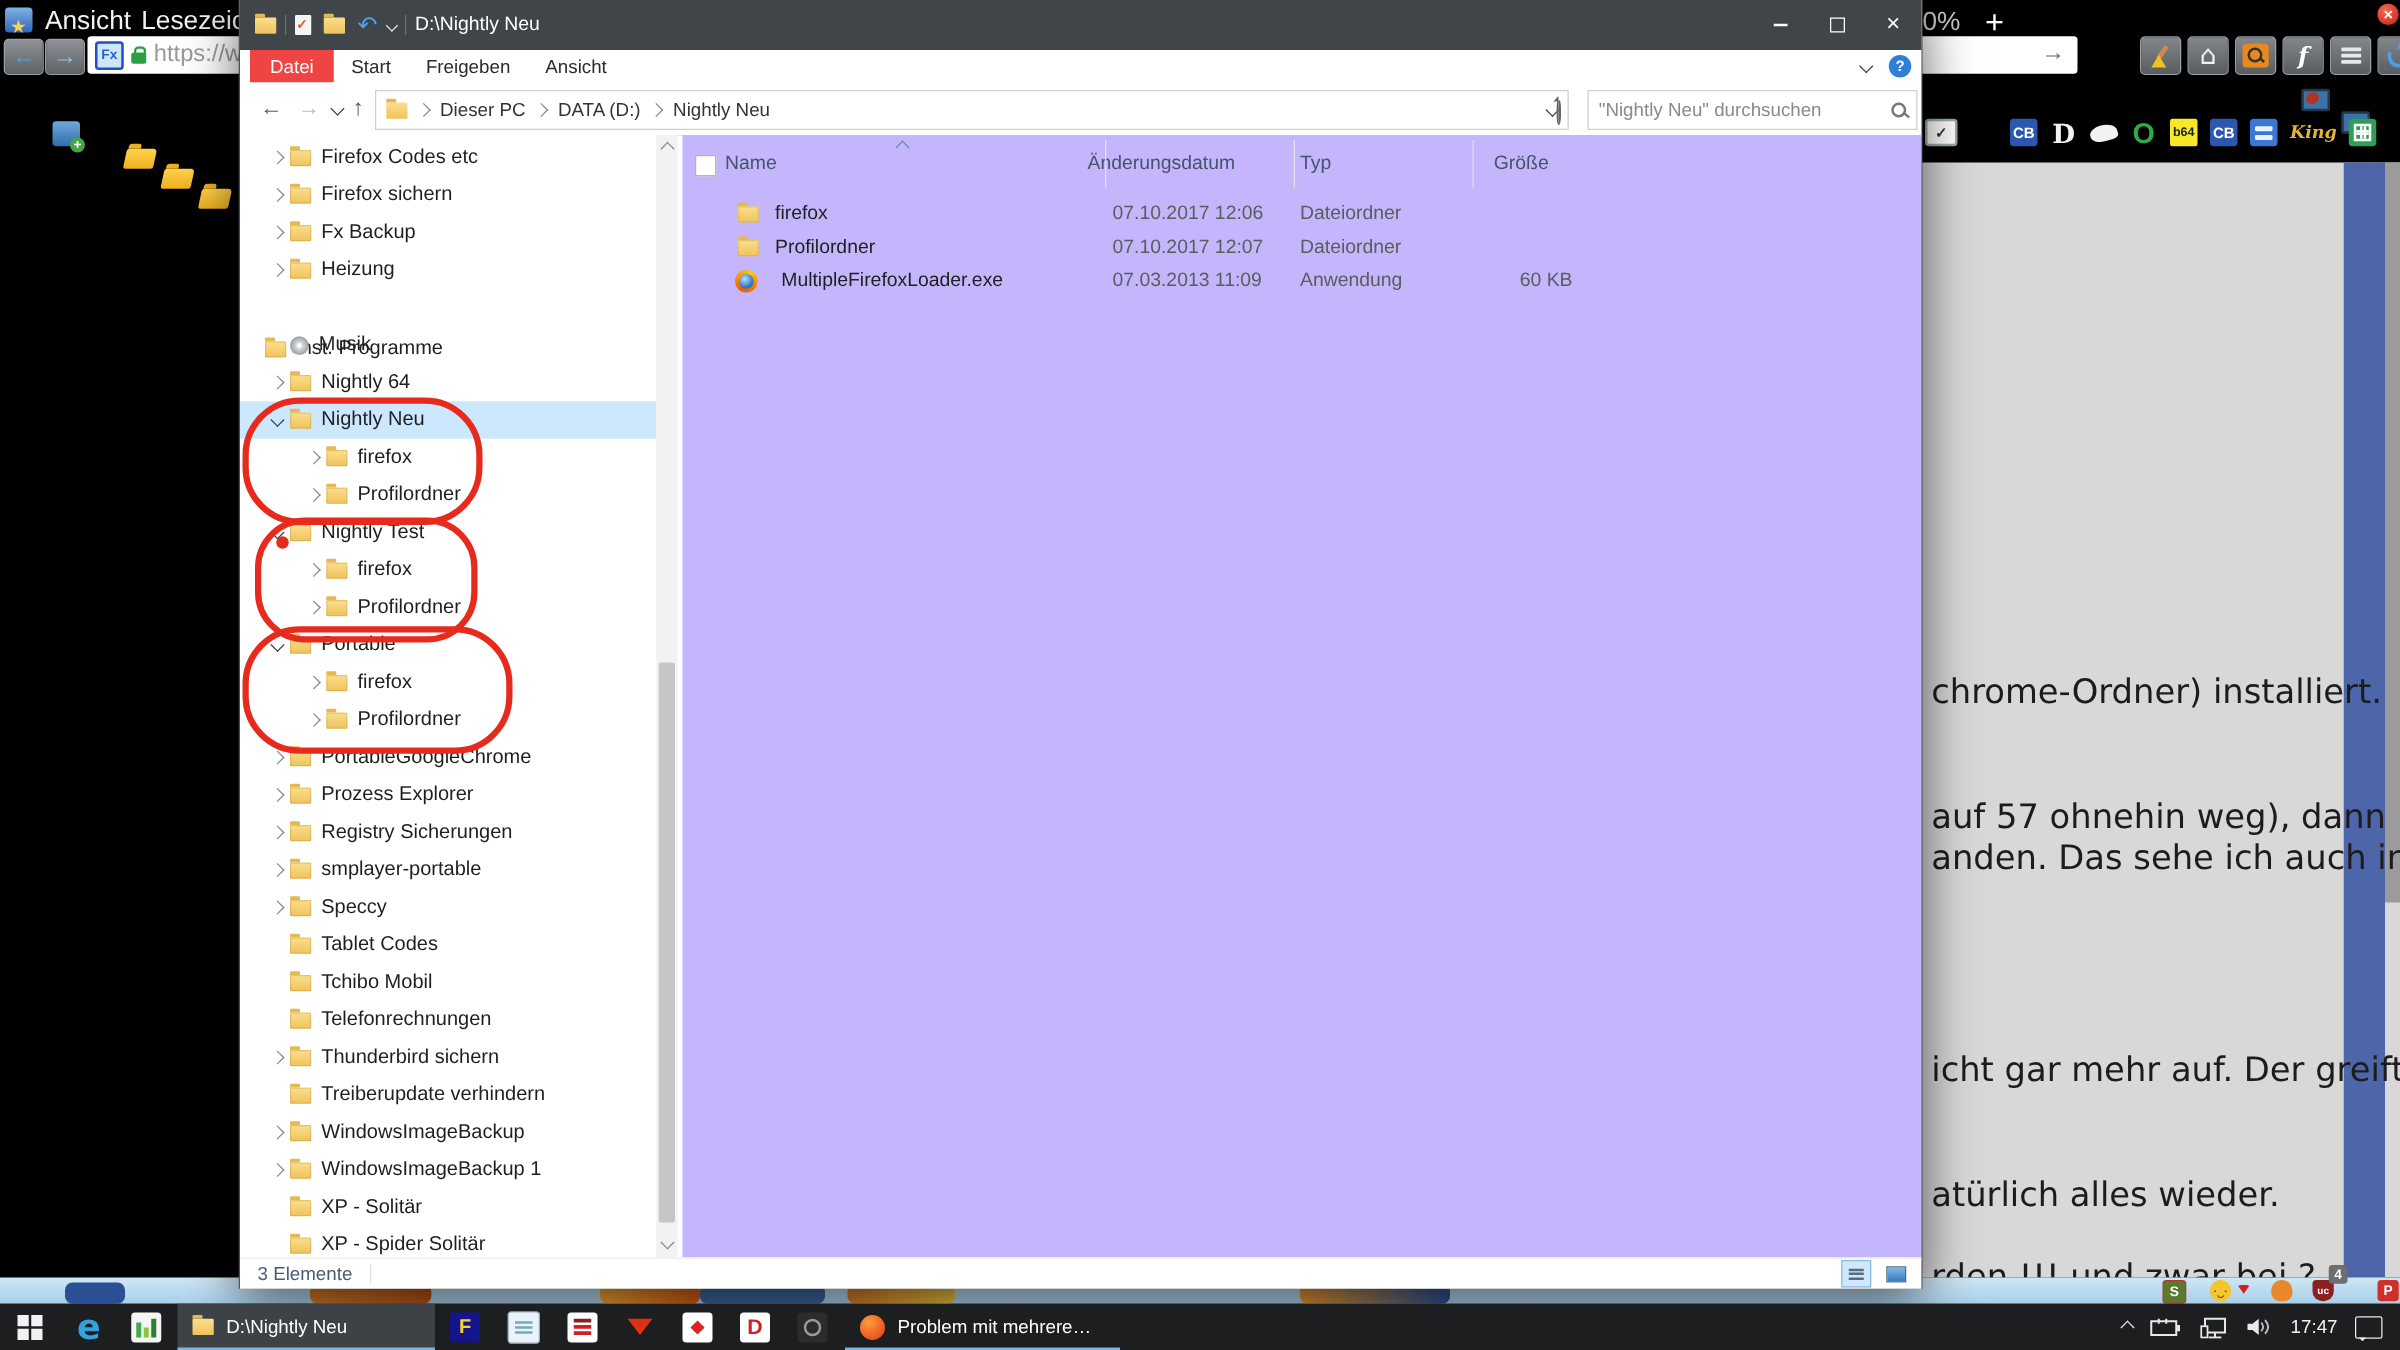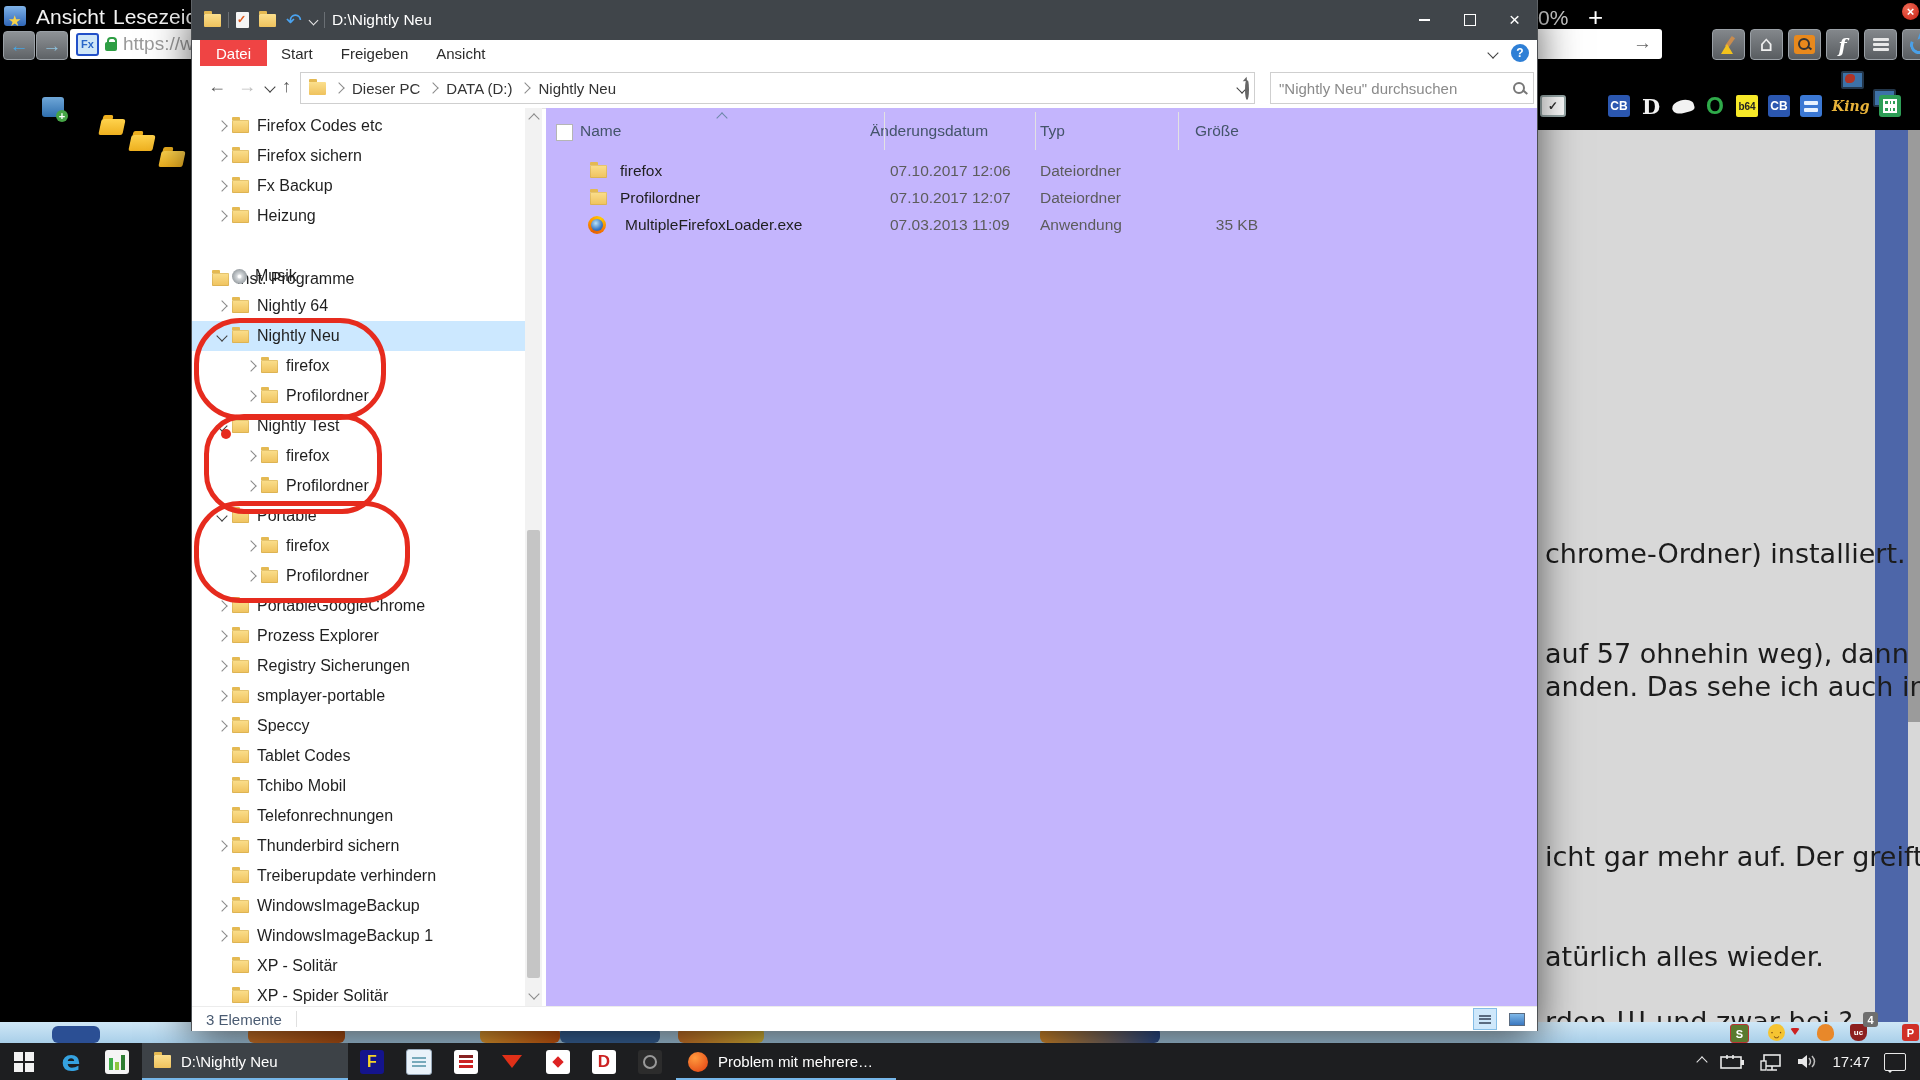--- a/index.html
+++ b/index.html
@@ -549,21 +549,21 @@
             <span class="fname" style="left: 74px;">Profilordner</span>
             <span class="fmeta" style="left: 344px;">07.10.2017 12:07</span>
             <span class="fmeta" style="left: 494px;">Dateiordner</span>
             <span class="fmeta" style="left: 560px; width: 152px; text-align: right;"></span>
           </div>
           <div class="frow" style="top: 104px;">
             <span class="ico-firefox" style="left: 42px; top: 4px;"></span>
             <span class="fname" style="left: 58px; margin-left: 21px;">MultipleFirefoxLoader.exe</span>
             <span class="fmeta" style="left: 344px;">07.03.2013 11:09</span>
             <span class="fmeta" style="left: 494px;">Anwendung</span>
-            <span class="fmeta" style="left: 560px; width: 152px; text-align: right;">35 KB</span>
+            <span class="fmeta" style="left: 560px; width: 152px; text-align: right;">60 KB</span>
           </div>
         </div>
     </div>
 
     <div class="redring" style="left:2px;top:318px;width:182px;height:92px;"></div>
     <div class="redring" style="left:12px;top:414px;width:168px;height:90px;border-radius:40px;"></div>
     <div class="redring" style="left:2px;top:501px;width:206px;height:92px;"></div>
     <div class="reddot" style="left:29px;top:429px;"></div>
 
     <div class="abs statusbar">

